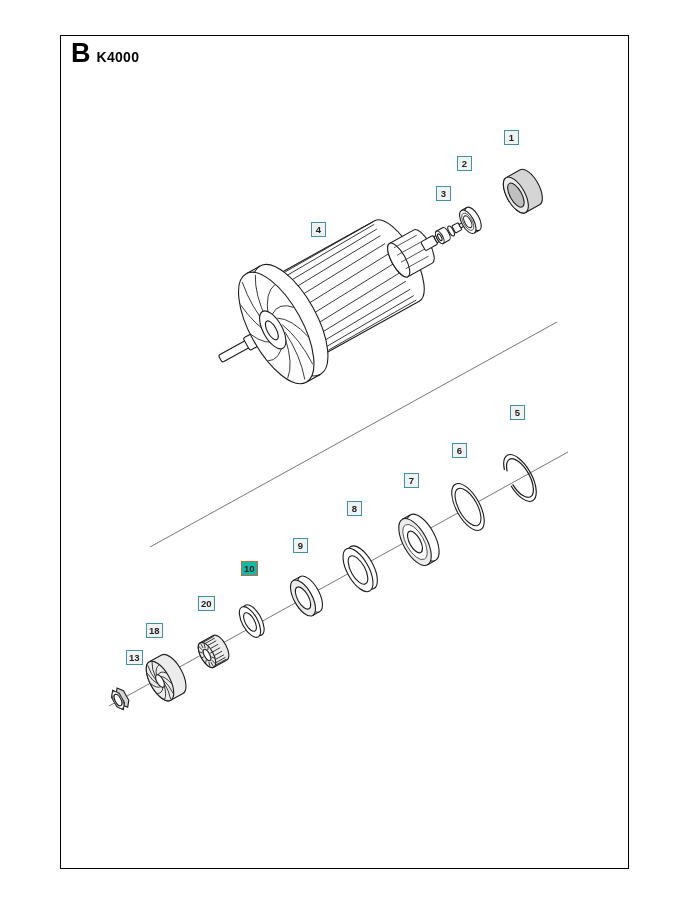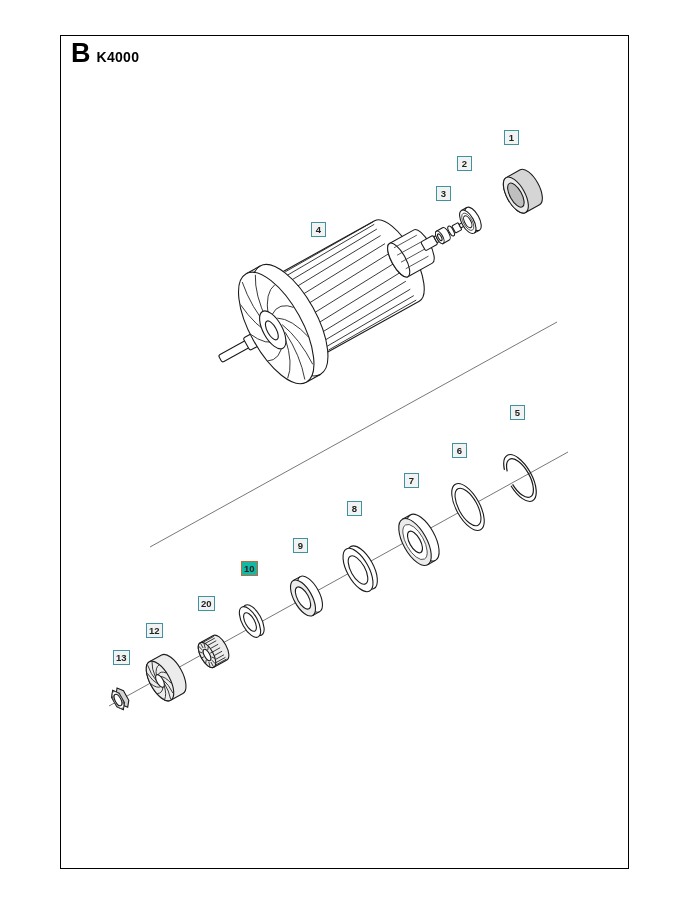--- a/index.html
+++ b/index.html
@@ -248,15 +248,15 @@
   <div class="callout" style="left:457px;top:156px">2</div>
   <div class="callout" style="left:436px;top:186px">3</div>
   <div class="callout" style="left:311px;top:222px">4</div>
   <div class="callout" style="left:510px;top:405px">5</div>
   <div class="callout" style="left:452px;top:443px">6</div>
   <div class="callout" style="left:404px;top:473px">7</div>
   <div class="callout" style="left:347px;top:501px">8</div>
   <div class="callout" style="left:293px;top:538px">9</div>
   <div class="callout highlighted" style="left:241px;top:561px">10</div>
   <div class="callout" style="left:198px;top:596px">20</div>
-  <div class="callout" style="left:146px;top:623px">12</div>
-  <div class="callout" style="left:113px;top:650px">13</div>
+  <div class="callout" style="left:146px;top:623px">18</div>
+  <div class="callout" style="left:126px;top:650px">13</div>
 </div>
 
 </body></html>

